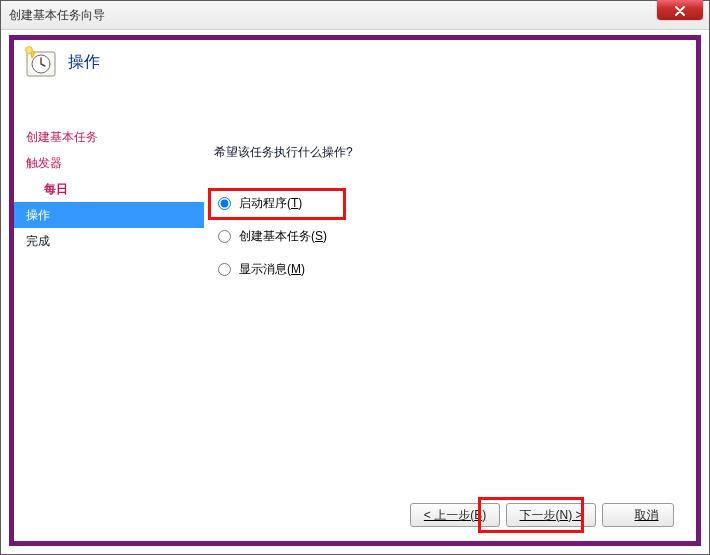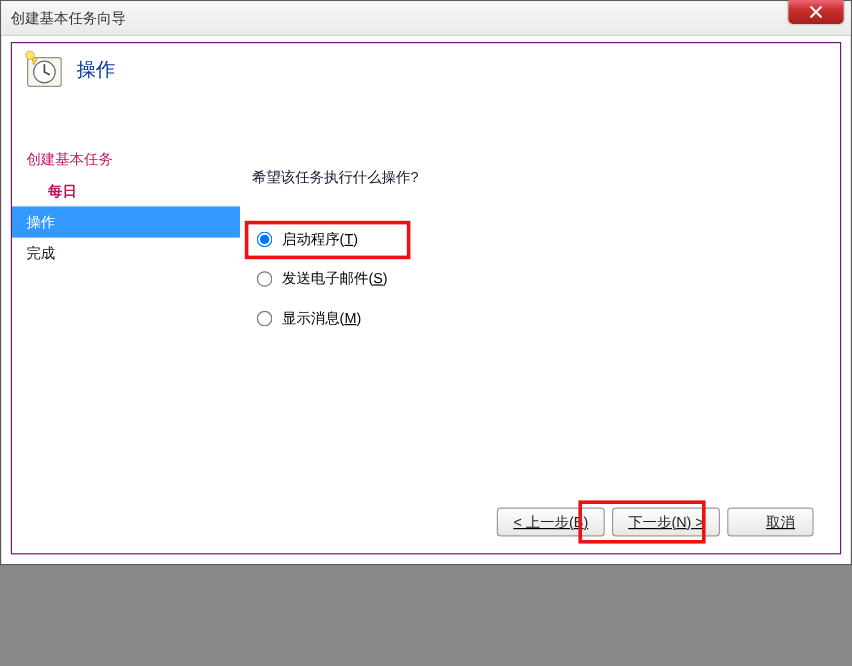--- a/index.html
+++ b/index.html
@@ -1,23 +1,23 @@
 <!DOCTYPE html>
 <html><head>
 <meta charset="utf-8">
 <style>
   html,body{margin:0;padding:0;font-family:"Microsoft YaHei","Segoe UI",Tahoma,sans-serif;font-size:12px;background:#888;}
-  .window{position:relative;width:710px;height:471px;box-sizing:border-box;background:#fff;border:1px solid #5a5a5a;box-shadow:0 0 10px rgba(0,0,0,.3);}
+  .window{position:relative;width:710px;height:555px;box-sizing:border-box;background:#fff;border:1px solid #5a5a5a;box-shadow:0 0 10px rgba(0,0,0,.3);}
   
   .titlebar{position:relative;height:28px;background:linear-gradient(#f7f7f7,#eaeaea);border-bottom:1px solid #d0d0d0;}
   .titlebar .title{position:absolute;left:8px;top:6px;color:#333;}
   .close-btn{position:absolute;right:6px;top:-1px;width:46px;height:20px;border:none;border-bottom-left-radius:4px;border-bottom-right-radius:4px;background:linear-gradient(#e67,#c9302c 40%,#a8201c);color:#fff;font-size:11px;line-height:18px;text-align:center;cursor:pointer;box-shadow:0 0 2px rgba(0,0,0,.4);}
   .close-btn svg{vertical-align:middle;}
   
-  .inner{position:absolute;left:8px;right:8px;top:34px;bottom:8px;border:1px solid #701a75;background:#fff;box-sizing:border-box;}
+  .inner{position:absolute;left:8px;right:8px;top:34px;bottom:8px;border:5px solid #701a75;background:#fff;box-sizing:border-box;}
   
   .hdr{position:absolute;left:0;right:0;top:0;height:54px;}
   .hdr .icon-wrap{position:absolute;left:10px;top:6px;width:34px;height:34px;}
   .hdr h1{position:absolute;left:54px;top:12px;margin:0;font-size:16px;font-weight:normal;color:#003399;}
   
   .steps{position:absolute;left:0;top:84px;width:190px;}
   .step{padding:4px 8px 4px 12px;color:#be185d;cursor:pointer;line-height:18px;}
   .step.sub{padding-left:30px;font-weight:bold;}
   .step.sel{background:#3399ff;color:#fff;}
   .step.done{color:#0f172a;}
@@ -60,40 +60,41 @@
           <path d="M17 12 V18 L21 20" stroke="#444" stroke-width="1.4" fill="none" stroke-linecap="round"></path>
           <path d="M6 4 l5 3 l-3 5 Z" fill="#ffd24d" stroke="#c78f00" stroke-width=".6"></path>
           <circle cx="5" cy="4" r="3.5" fill="#ffe27a" stroke="#d39a00" stroke-width=".6"></circle>
         </svg>
       </span>
       <h1>操作</h1>
     </div>
 
     <div class="steps">
       <div class="step">创建基本任务</div>
+      <div class="step">触发器</div>
       <div class="step sub">每日</div>
       <div class="step sel">操作</div>
       <div class="step done">完成</div>
     </div>
 
     <div class="panel">
       <p class="question">希望该任务执行什么操作?</p>
 
       <label class="opt" style="width:130px;">
         <input type="radio" name="act" checked="" style="">
         <span>
           <span>启动程序(</span><span class="u">T</span><span>)</span>
         </span>
         <span class="hl" style="left:-6px;top:-7px;width:138px;height:32px;"></span>
       </label>
 
       <label class="opt">
         <input type="radio" name="act" style="">
         <span>
-          <span>发送电子邮件(</span><span class="u">S</span><span>)</span>
+          <span>创建基本任务(</span><span class="u">S</span><span>)</span>
         </span>
       </label>
 
       <label class="opt">
         <input type="radio" name="act" style="">
         <span>
           <span>显示消息(</span><span class="u">M</span><span>)</span>
         </span>
       </label>
     </div>

